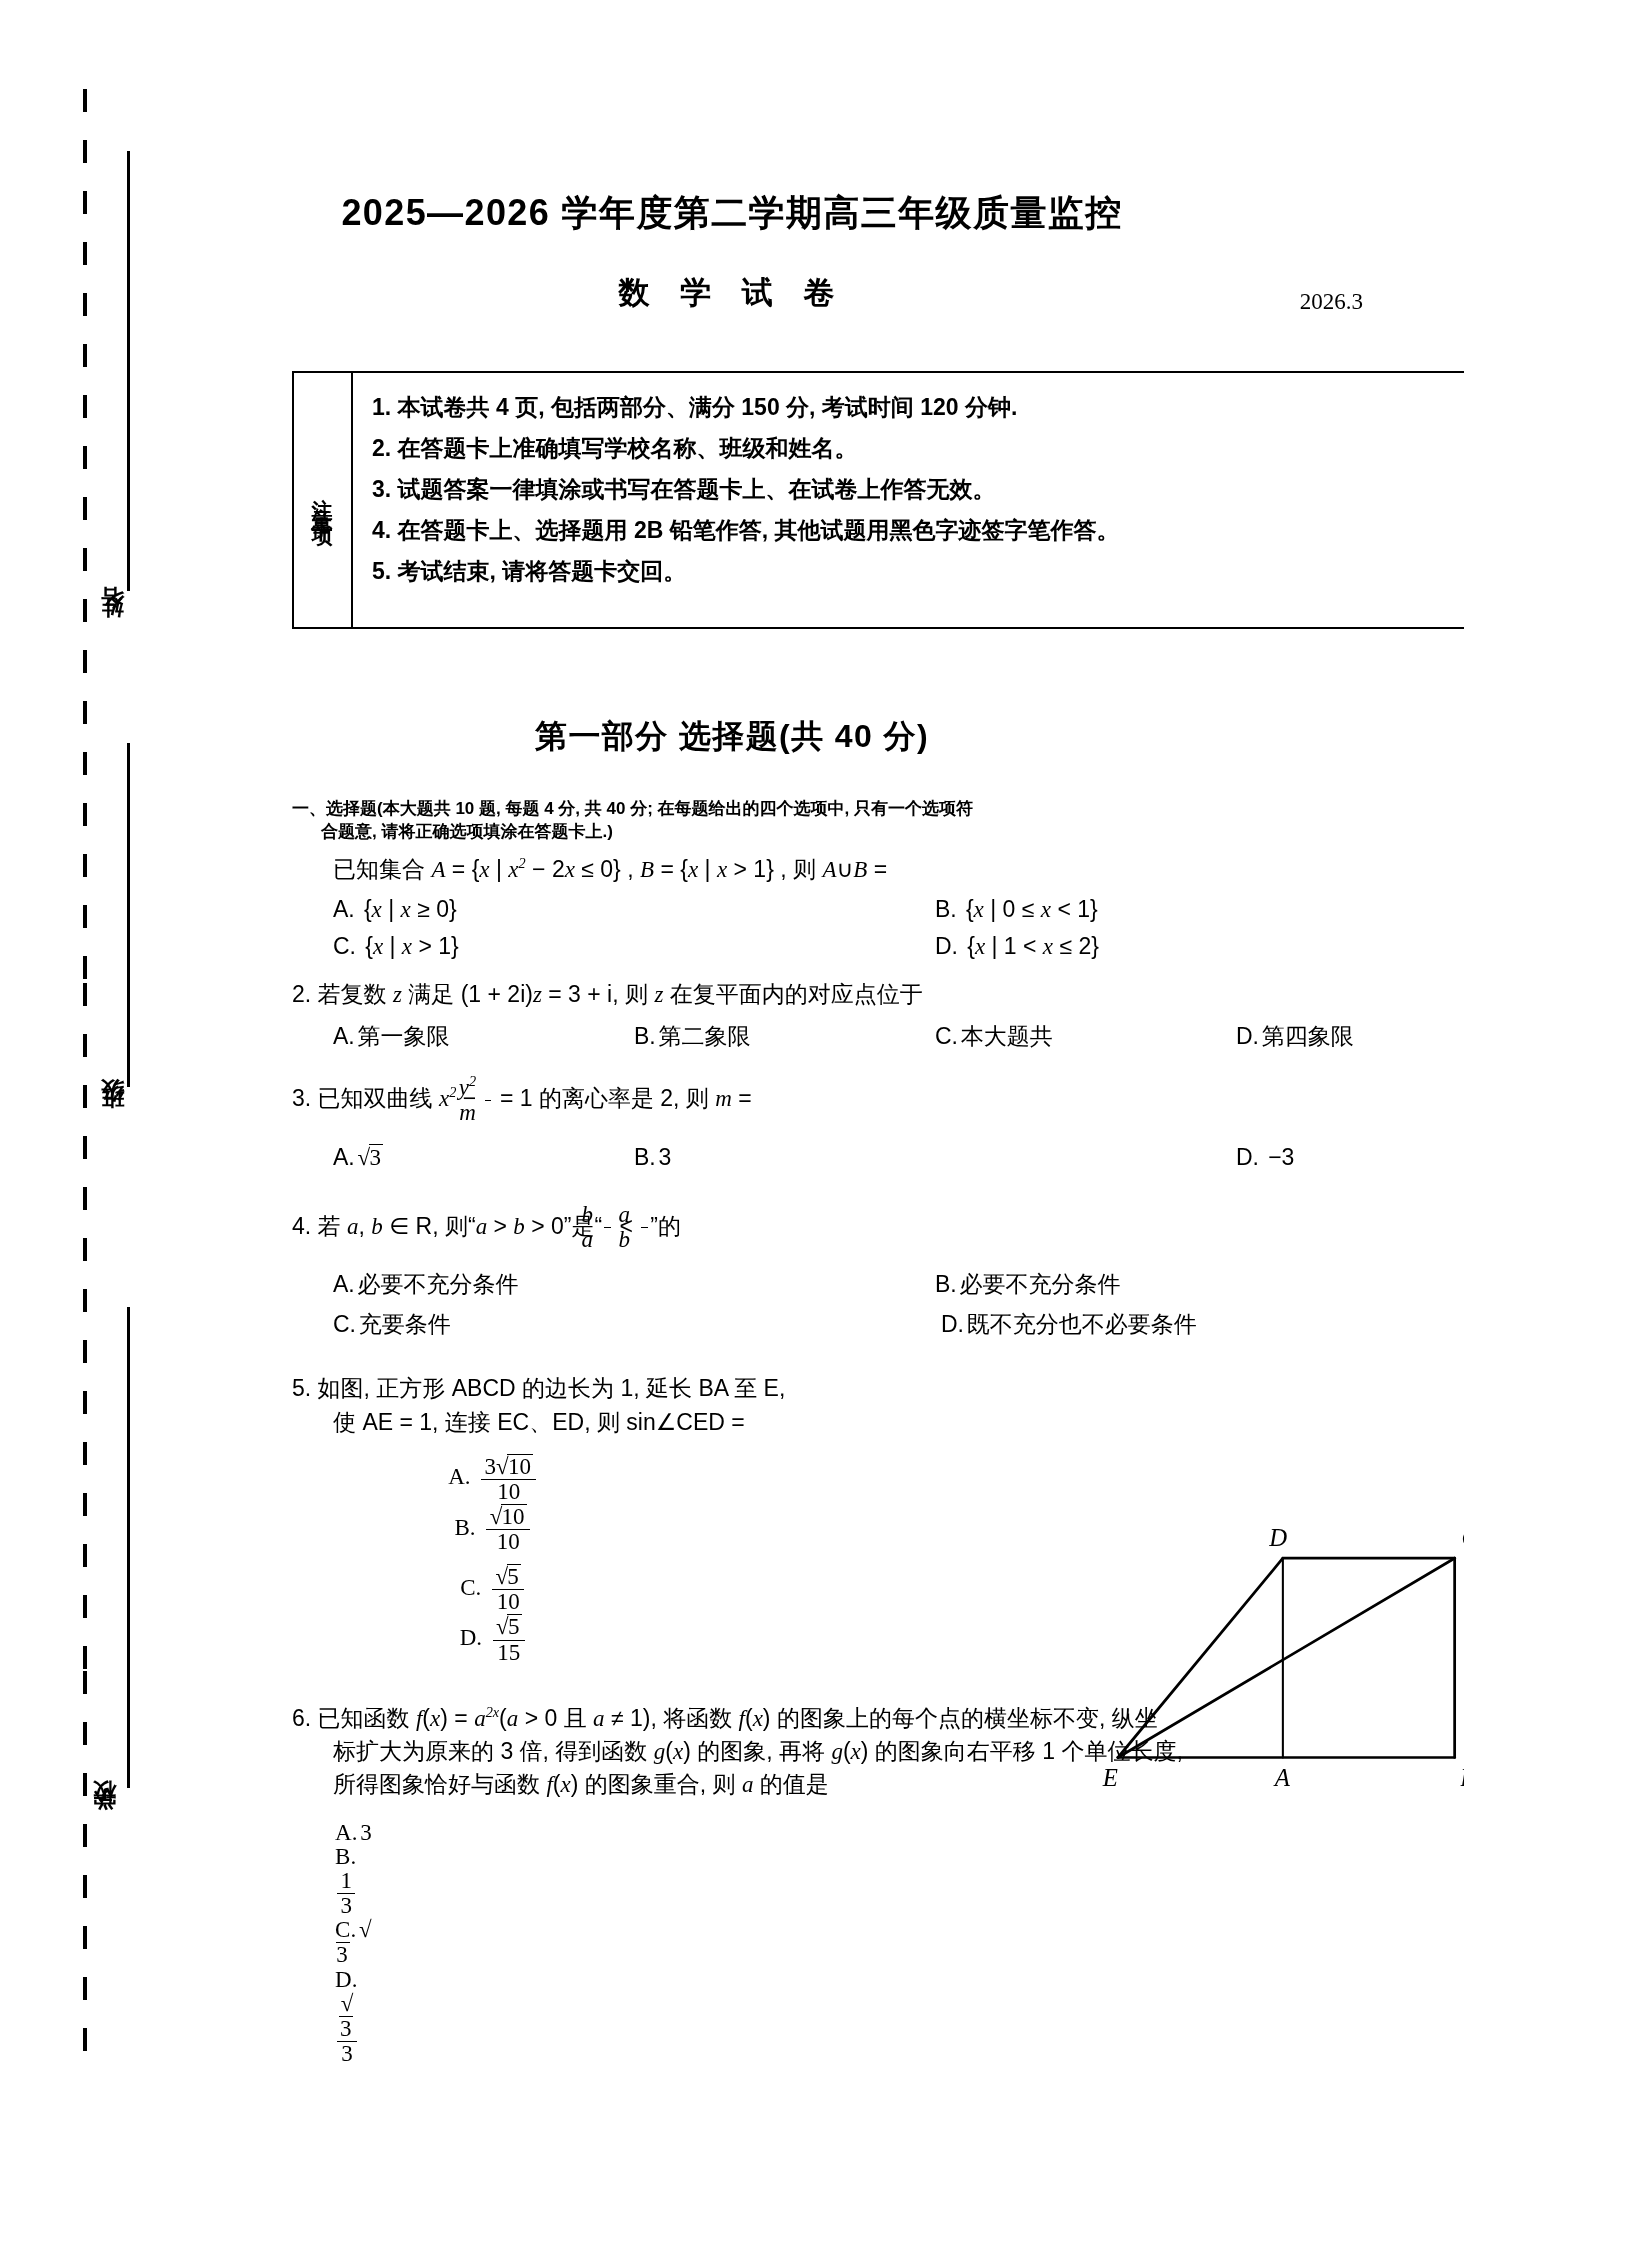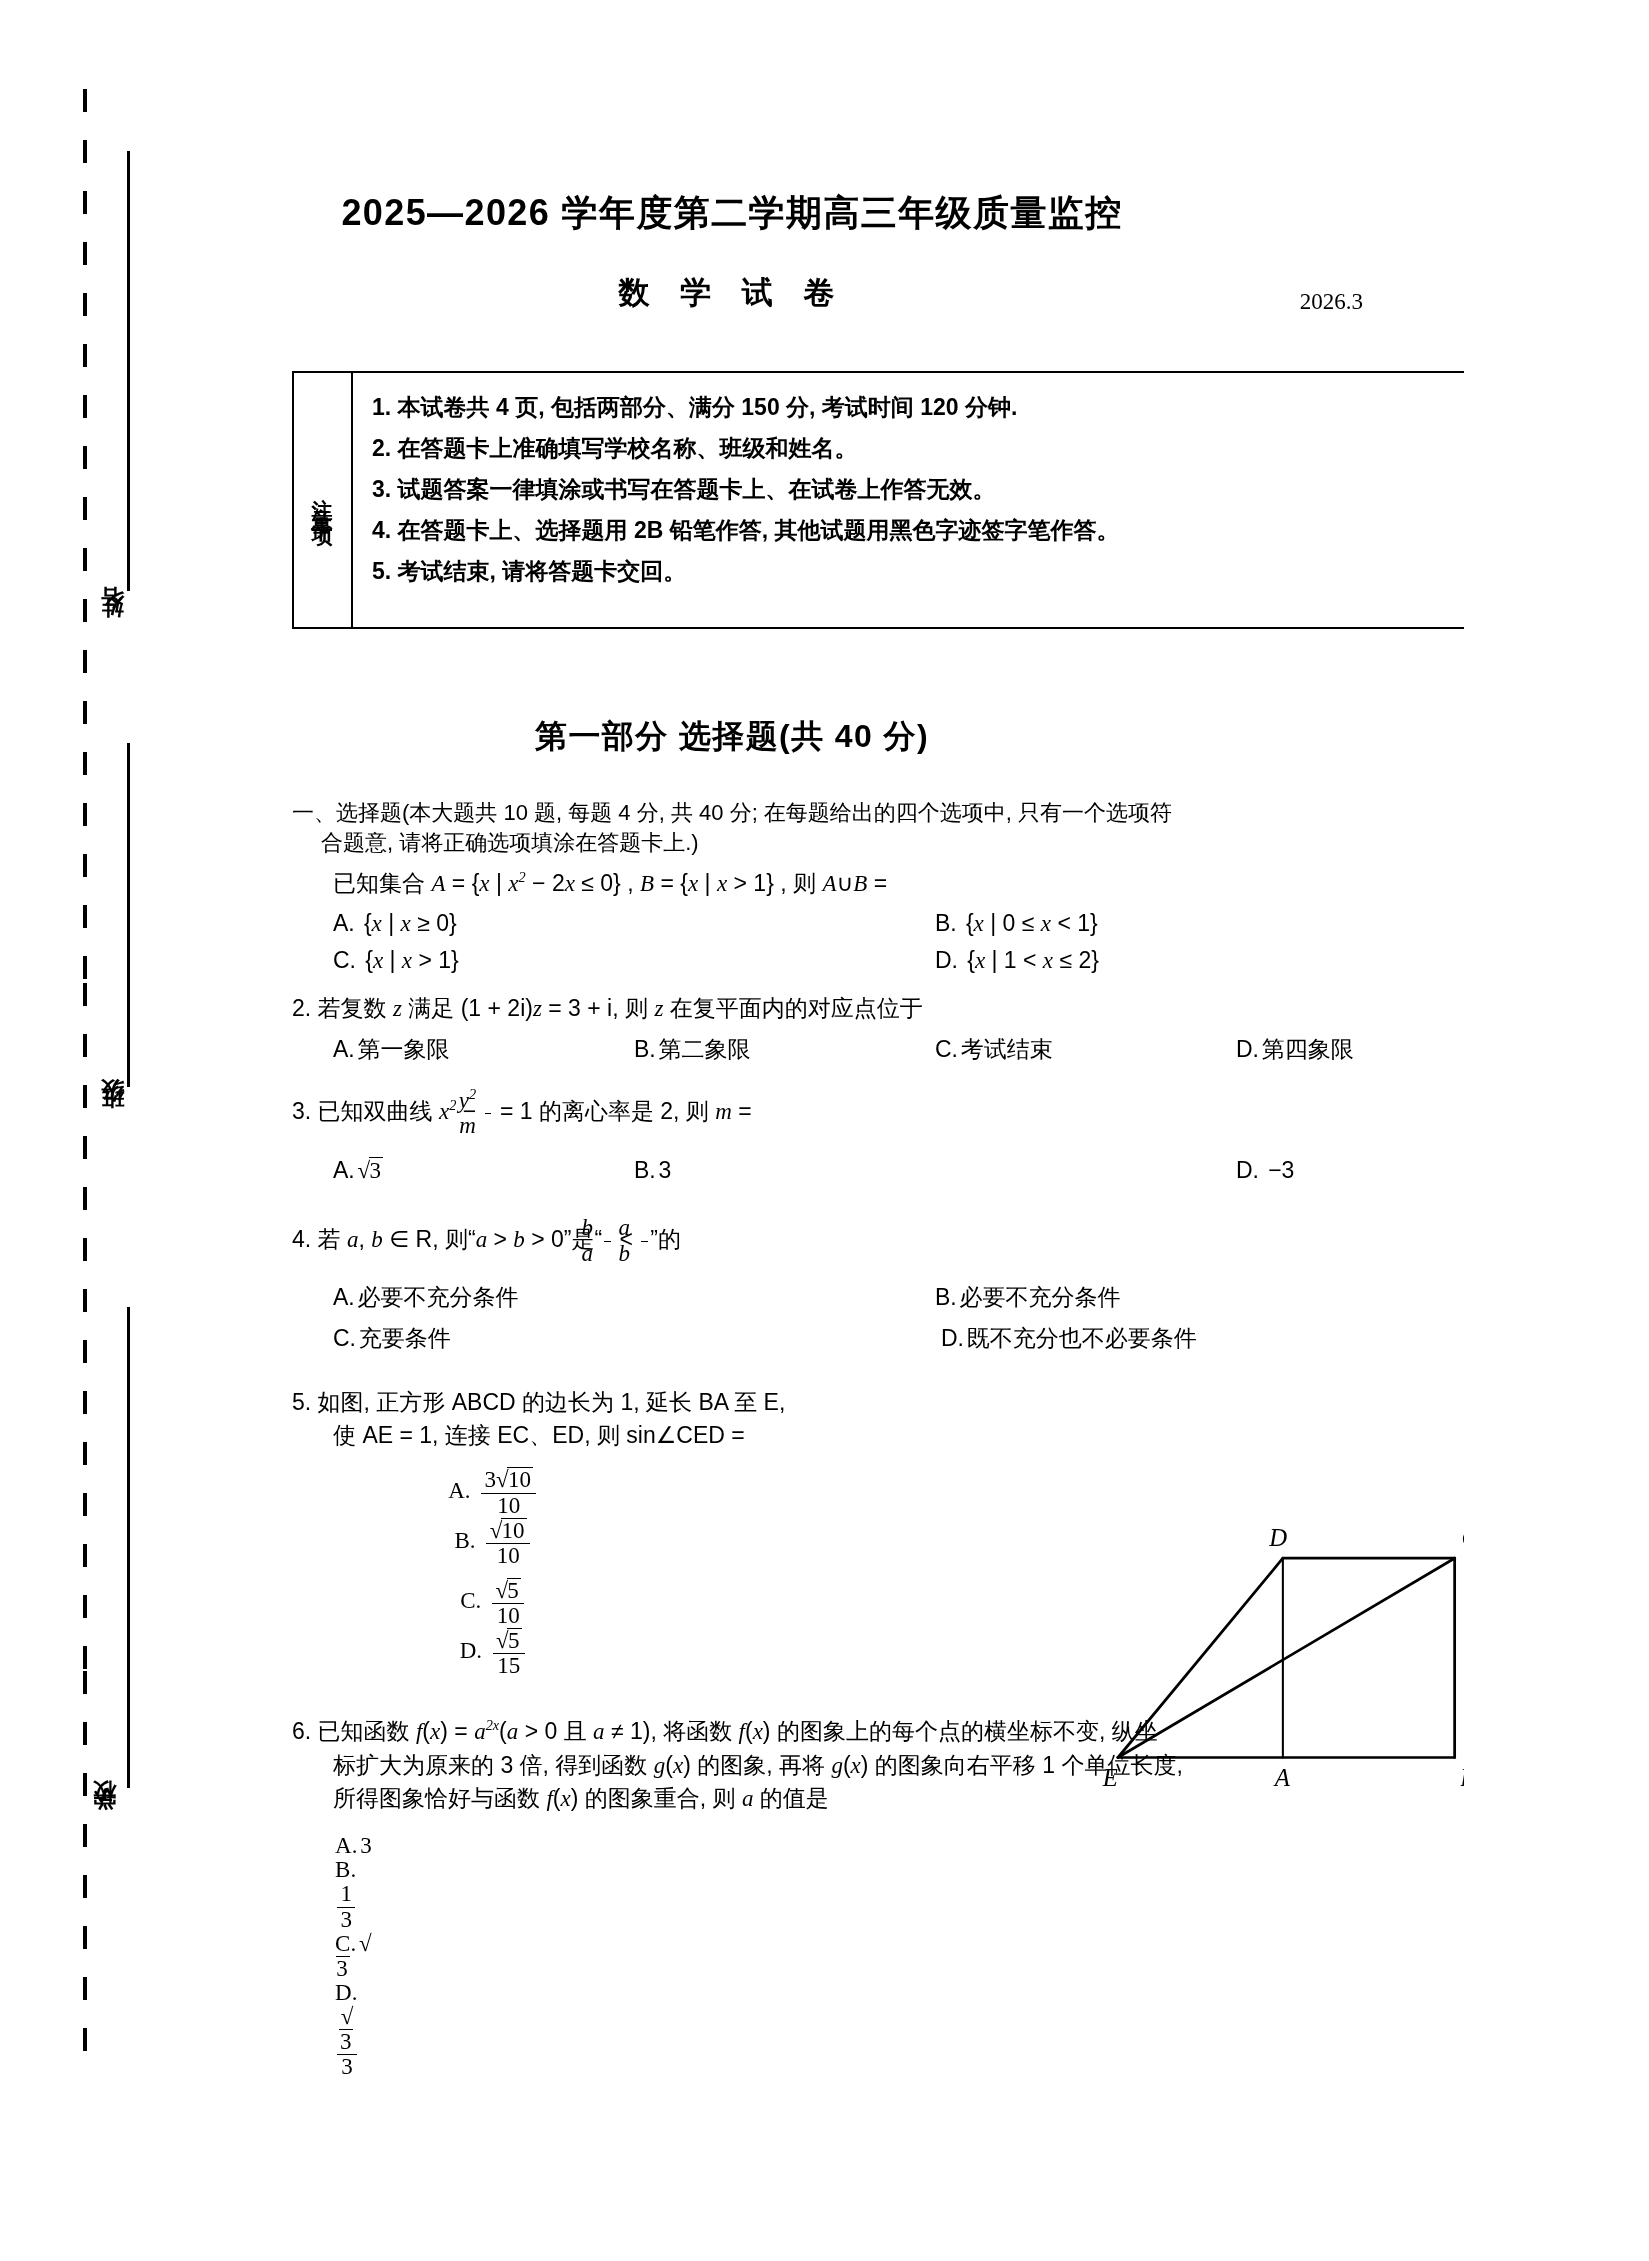--- a/index.html
+++ b/index.html
@@ -156,22 +156,22 @@
   }
 
   
   .content {
     position: absolute;
     left: 292px;
     top: 798px;
     width: 1245px;
   }
   .sec-intro {
-    font-size: 22px;
-    font-weight: 400;
+    font-size: 17px;
+    font-weight: 700;
     font-family: "Liberation Sans", "DejaVu Sans", sans-serif;
     line-height: 1.35;
     margin-bottom: 9.6px;
   }
   .sec-intro .l2 { padding-left: 29px; }
 
   .q {
     position: relative;
     margin-bottom: 4.1px;
   }
@@ -304,21 +304,21 @@
       </div>
     </div>
 
     <div class="q" style="margin-top:18px;">
       <div class="q-stem">
         <span>2.</span> 若复数 <span class="mi">z</span> 满足 (1 + 2i)<span class="mi">z</span> = 3 + i, 则 <span class="mi">z</span> 在复平面内的对应点位于
       </div>
       <div class="opts four">
         <div><span class="opt-label">A.</span><span>第一象限</span></div>
         <div><span class="opt-label">B.</span><span>第二象限</span></div>
-        <div><span class="opt-label">C.</span><span>考试结束</span></div>
+        <div><span class="opt-label">C.</span><span>本大题共</span></div>
         <div><span class="opt-label">D.</span><span>第四象限</span></div>
       </div>
     </div>
 
     <div class="q" style="margin-top:22px;">
       <div class="q-stem">
         <span>3.</span> 已知双曲线 <span class="mi">x</span><span class="sup">2</span> −
         <span class="frac"><span class="num"><span class="mi">y</span><span class="sup">2</span></span><span class="den"><span class="mi">m</span></span></span>
         = 1 的离心率是 2, 则 <span class="mi">m</span> =
       </div>

